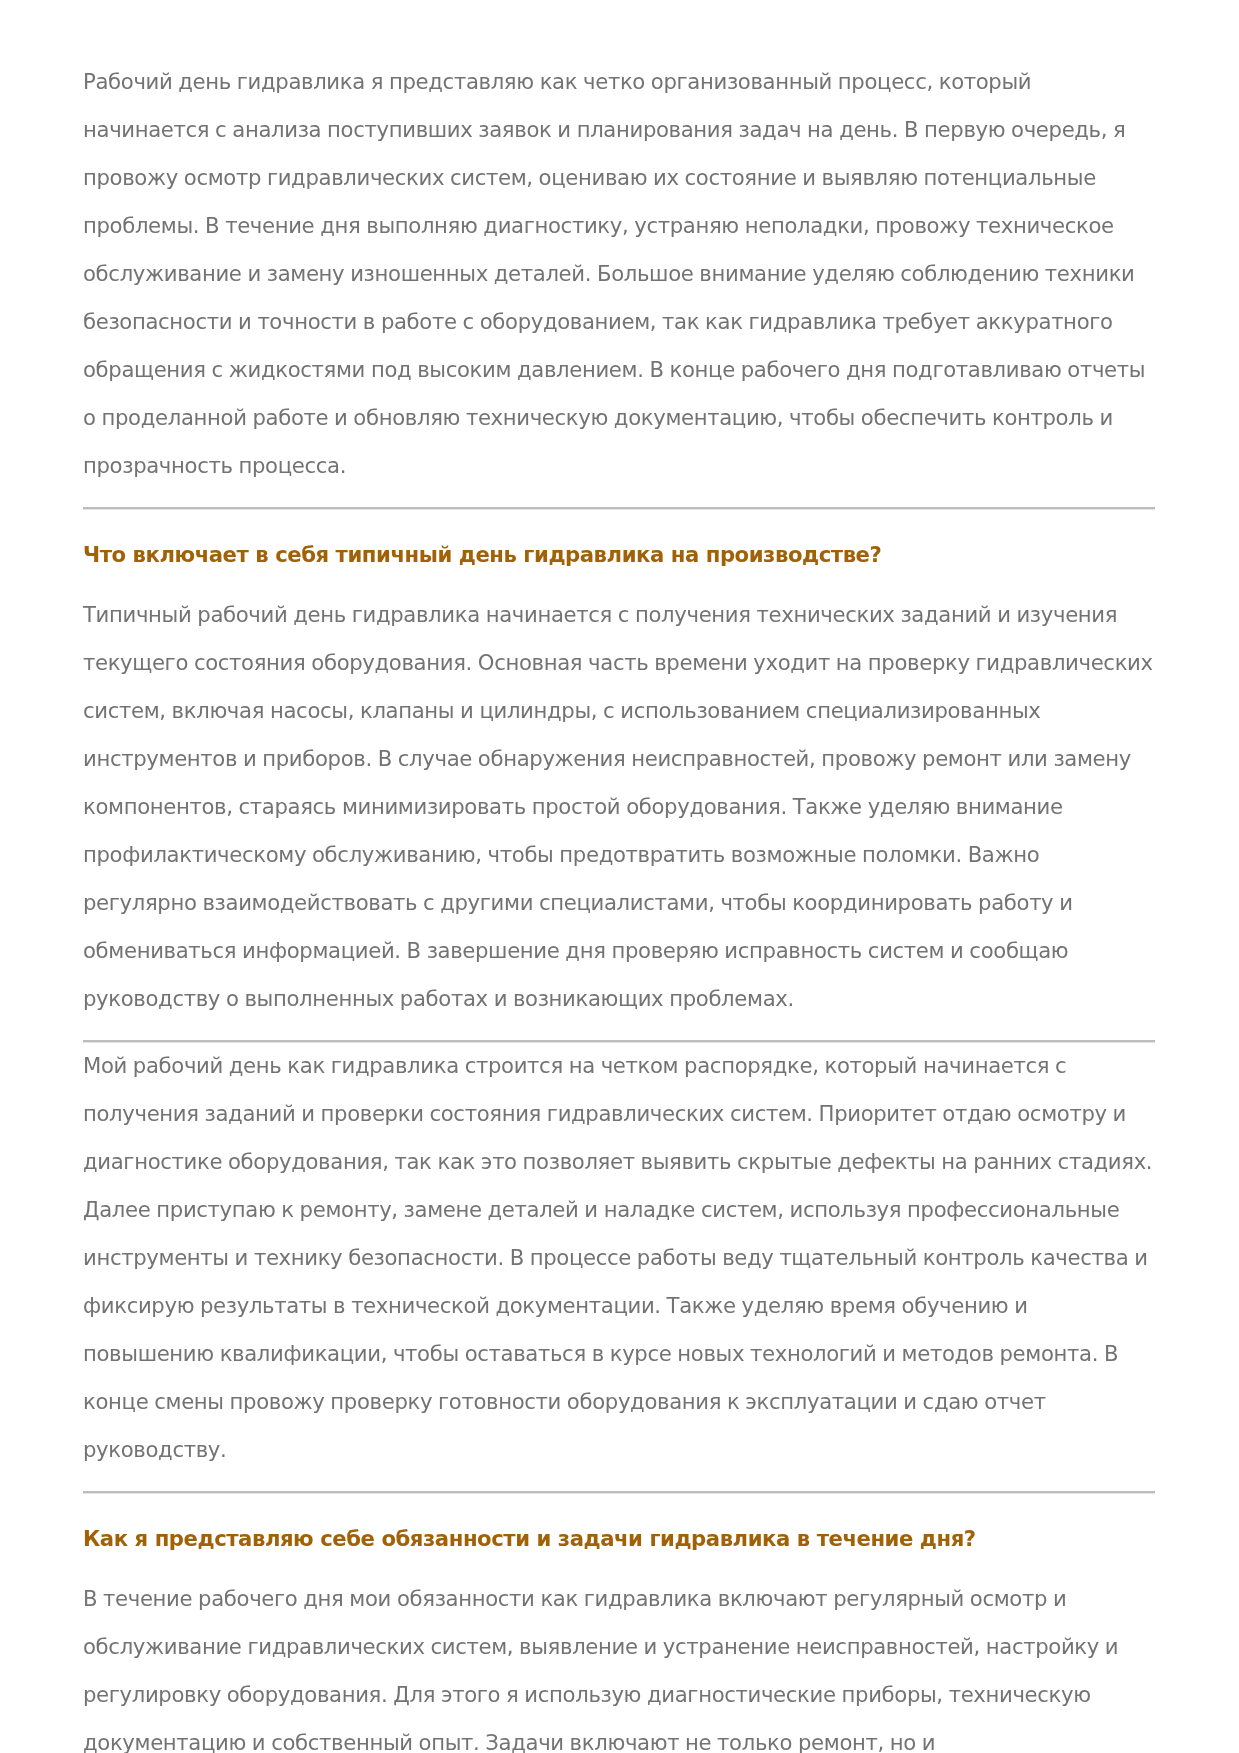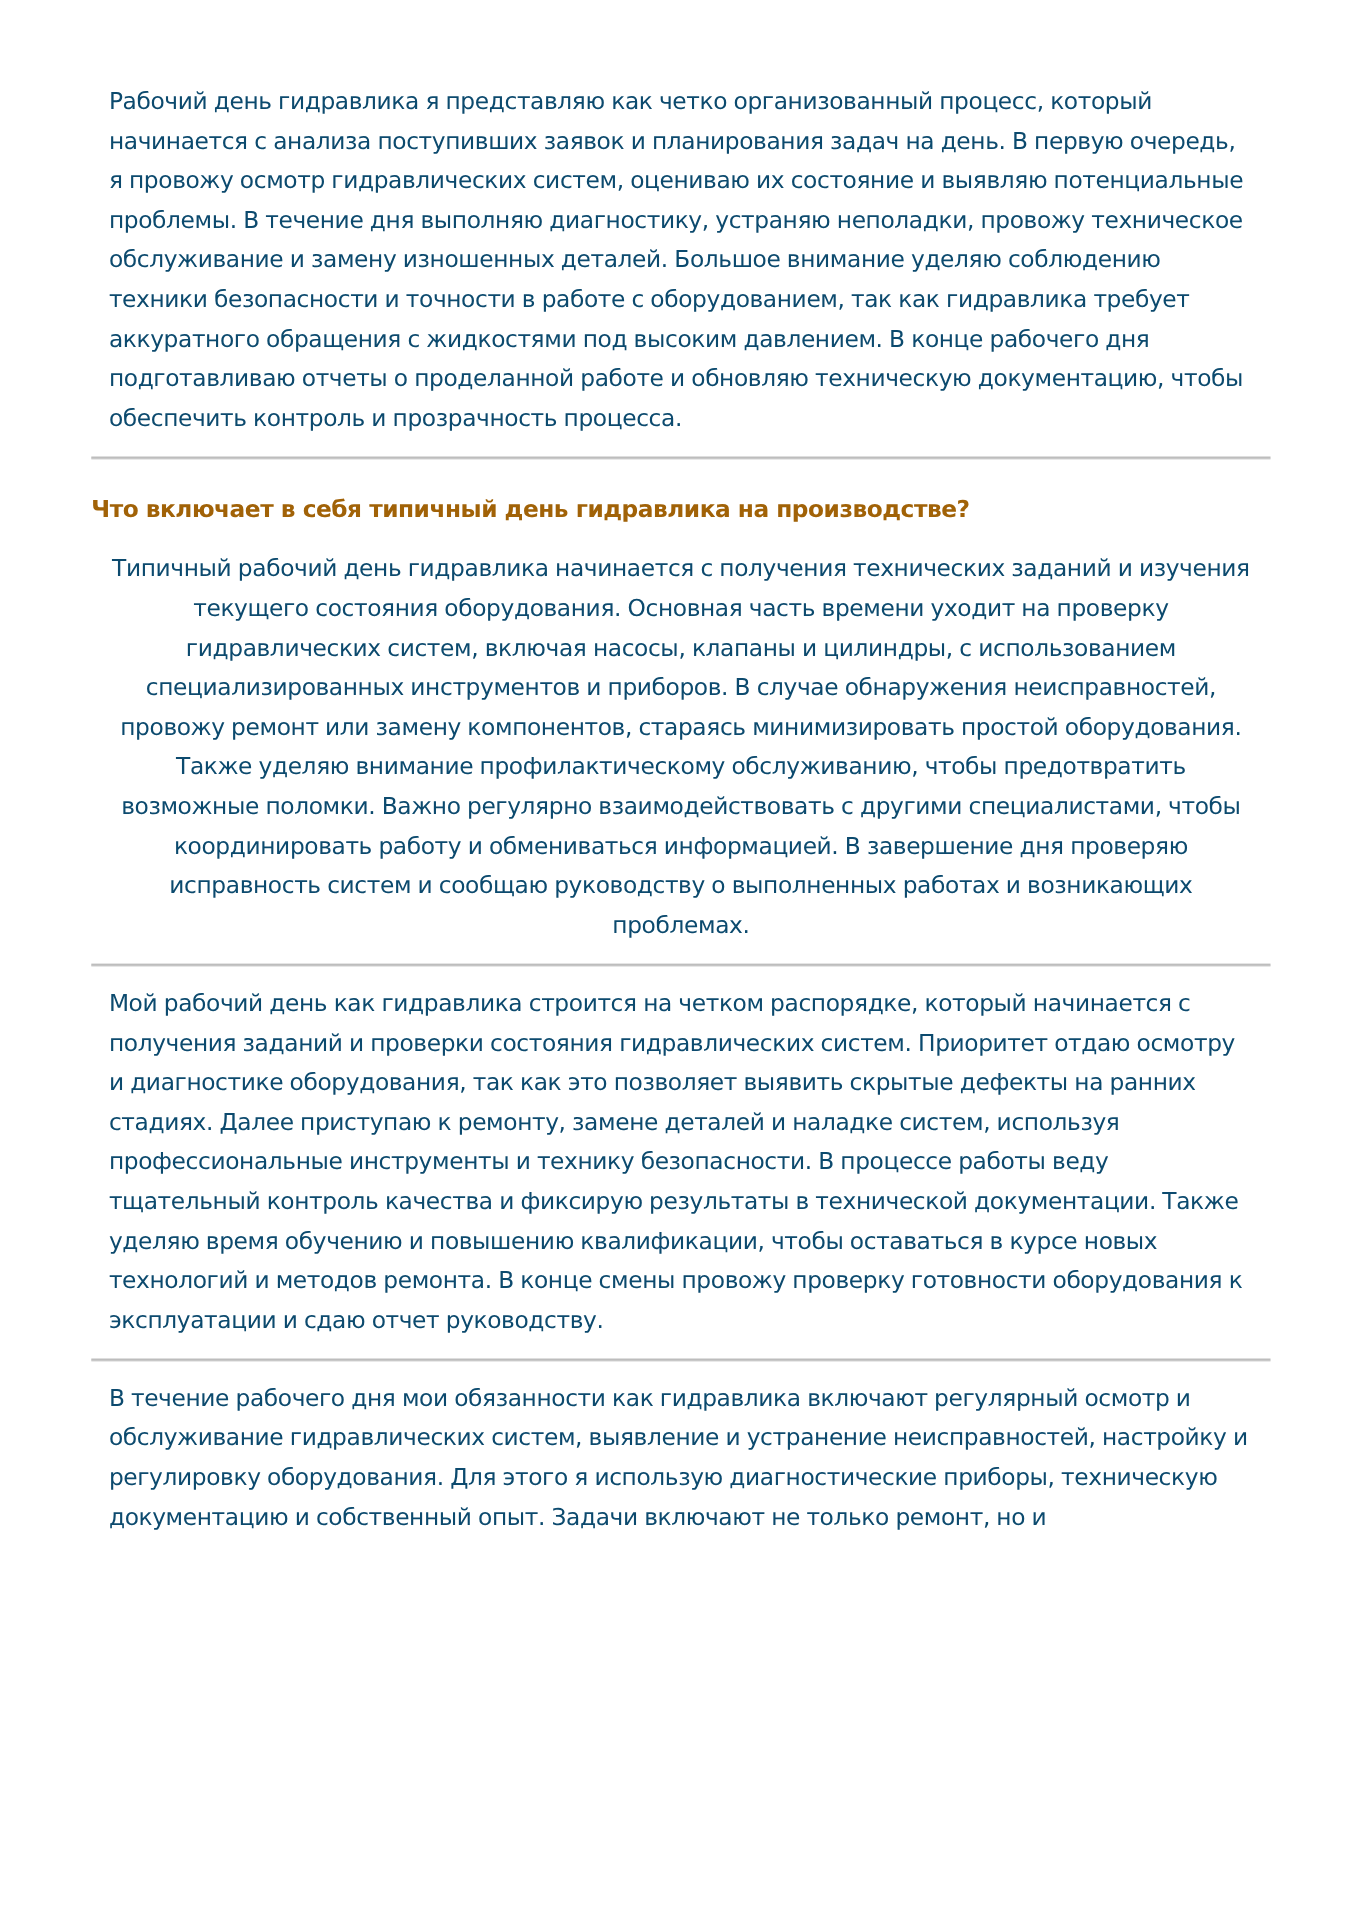--- a/index.html
+++ b/index.html
@@ -15,55 +15,55 @@
       font-family: "DejaVu Sans", "Liberation Sans", sans-serif;
       color: #222222;
     }
     .content {
       position: absolute;
       left: 83px;
       top: 58px;
       width: 1072px;
     }
     .para {
-      margin: 16px;
+      margin: 0;
       font-size: 21.2px;
-      line-height: 36px;
+      line-height: 48px;
       letter-spacing: -0.35px;
       word-spacing: -0.5px;
-      color: #0c4a6e;
+      color: #737373;
     }
     .divider {
       height: 2px;
       background: #bdbdbd;
       border: none;
       margin: 17px 0 0 0;
       box-shadow: 0 1px 0 #e4e4e4;
     }
     .heading {
       margin: 31px 0 0 0;
       font-size: 21.2px;
       line-height: 30px;
       font-weight: bold;
       letter-spacing: -0.45px;
       color: #a16207;
     }
     .heading + .para {
       margin-top: 21px;
-      text-align: center;
     }
   </style>
 </head>
 <body>
 
 <div class="content">
   <p class="para">Рабочий день гидравлика я представляю как четко организованный процесс, который начинается с анализа поступивших заявок и планирования задач на день. В первую очередь, я провожу осмотр гидравлических систем, оцениваю их состояние и выявляю потенциальные проблемы. В течение дня выполняю диагностику, устраняю неполадки, провожу техническое обслуживание и замену изношенных деталей. Большое внимание уделяю соблюдению техники безопасности и точности в работе с оборудованием, так как гидравлика требует аккуратного обращения с жидкостями под высоким давлением. В конце рабочего дня подготавливаю отчеты о проделанной работе и обновляю техническую документацию, чтобы обеспечить контроль и прозрачность процесса.</p>
 
   <hr class="divider">
   <h3 class="heading">Что включает в себя типичный день гидравлика на производстве?</h3>
   <p class="para">Типичный рабочий день гидравлика начинается с получения технических заданий и изучения текущего состояния оборудования. Основная часть времени уходит на проверку гидравлических систем, включая насосы, клапаны и цилиндры, с использованием специализированных инструментов и приборов. В случае обнаружения неисправностей, провожу ремонт или замену компонентов, стараясь минимизировать простой оборудования. Также уделяю внимание профилактическому обслуживанию, чтобы предотвратить возможные поломки. Важно регулярно взаимодействовать с другими специалистами, чтобы координировать работу и обмениваться информацией. В завершение дня проверяю исправность систем и сообщаю руководству о выполненных работах и возникающих проблемах.</p>
 
   <hr class="divider">
   <p class="para">Мой рабочий день как гидравлика строится на четком распорядке, который начинается с получения заданий и проверки состояния гидравлических систем. Приоритет отдаю осмотру и диагностике оборудования, так как это позволяет выявить скрытые дефекты на ранних стадиях. Далее приступаю к ремонту, замене деталей и наладке систем, используя профессиональные инструменты и технику безопасности. В процессе работы веду тщательный контроль качества и фиксирую результаты в технической документации. Также уделяю время обучению и повышению квалификации, чтобы оставаться в курсе новых технологий и методов ремонта. В конце смены провожу проверку готовности оборудования к эксплуатации и сдаю отчет руководству.</p>
 
   <hr class="divider">
+  <h3 class="heading">Как я представляю себе обязанности и задачи гидравлика в течение дня?</h3>
   <p class="para">В течение рабочего дня мои обязанности как гидравлика включают регулярный осмотр и обслуживание гидравлических систем, выявление и устранение неисправностей, настройку и регулировку оборудования. Для этого я использую диагностические приборы, техническую документацию и собственный опыт. Задачи включают не только ремонт, но и</p>
 </div>
 
 </body></html>

